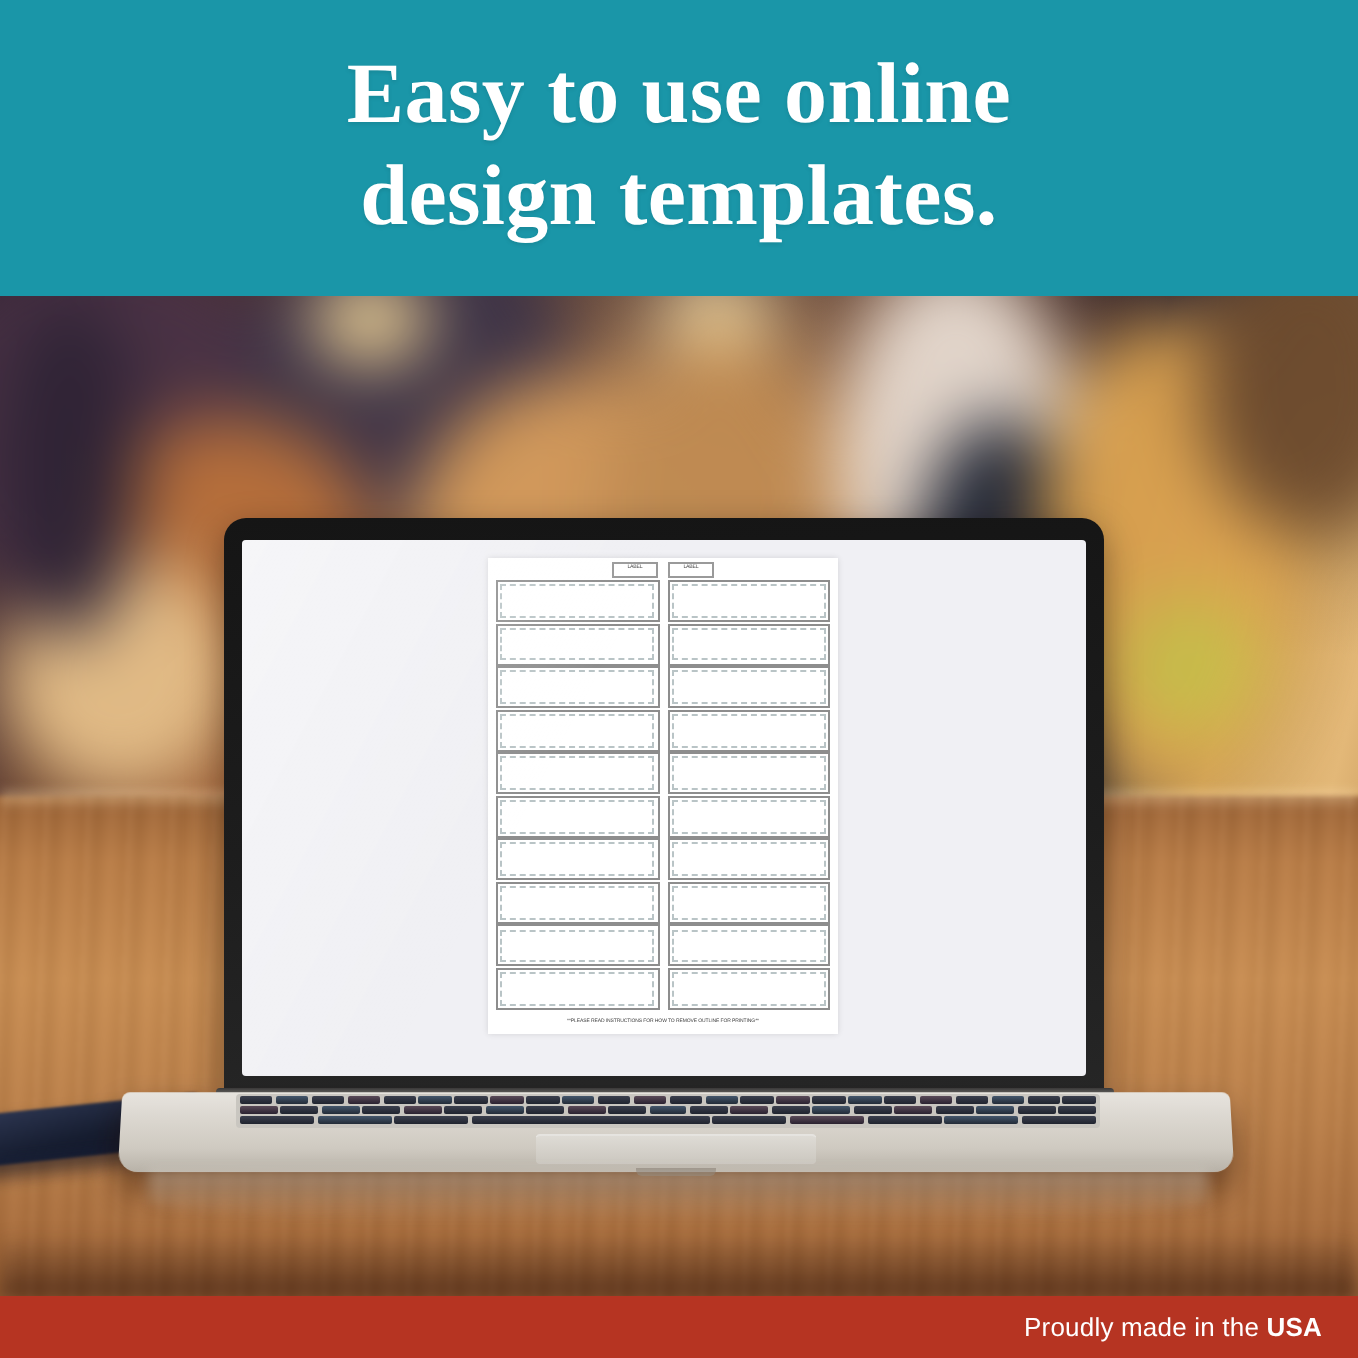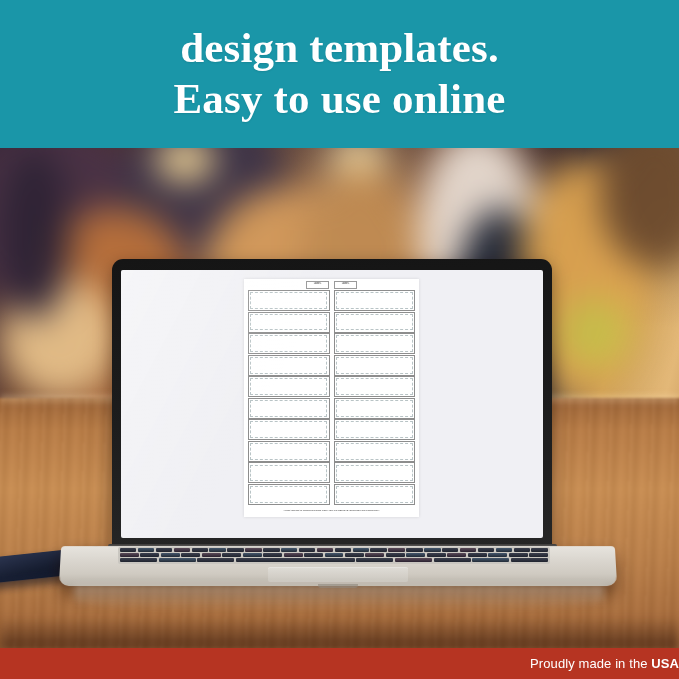--- a/index.html
+++ b/index.html
@@ -313,21 +313,21 @@
     background: #b63422;
     z-index: 40;
     display: flex;
     align-items: center;
     justify-content: flex-end;
   }
   .footer-text {
     color: #ffffff;
     font-size: 13px;
     letter-spacing: 0.1px;
-    padding-right: 0;
+    padding-right: 18px;
     white-space: nowrap;
   }
   .footer-text b { font-weight: bold; }
 </style>
 </head>
 <body>
 
 <div id="stage">
 
   <div class="photo">
@@ -468,22 +468,22 @@
       <div class="trackpad"></div>
       <div class="base-notch"></div>
       <div class="laptop-reflection"></div>
     </div>
 
     <div class="table-shadow-front"></div>
   </div>
 
   <div class="header-banner">
     <h1 class="headline">
+      <span class="headline-line">Easy to use online</span>
       <span class="headline-line">design templates.</span>
-      <span class="headline-line">Easy to use online</span>
     </h1>
   </div>
 
   <div class="footer-bar">
     <div class="footer-text"><span>Proudly made in the </span><b>USA</b></div>
   </div>
 
 </div>
 
 </body></html>

